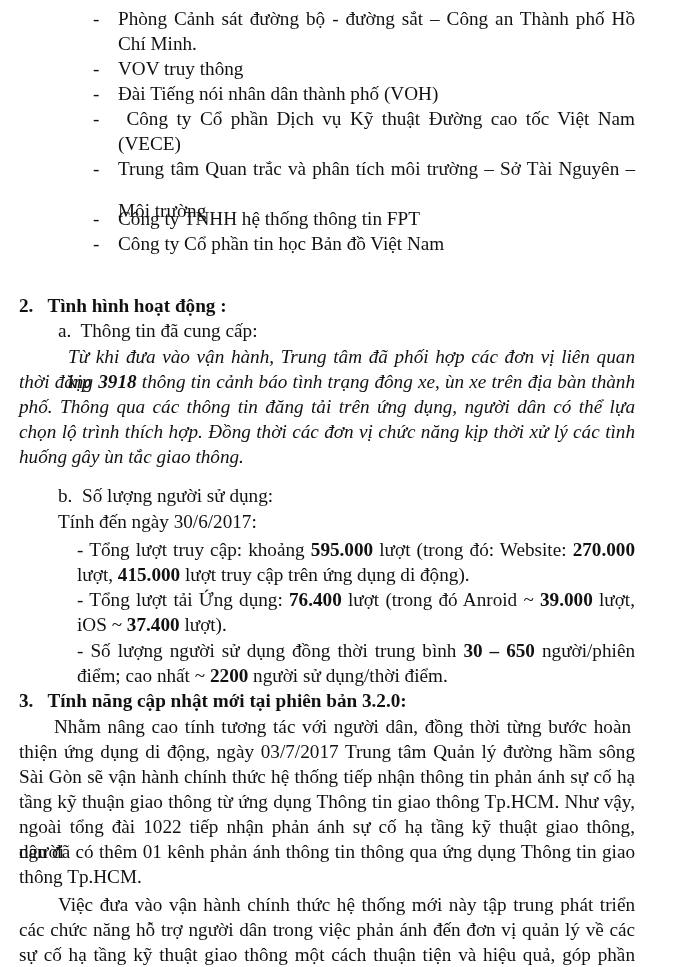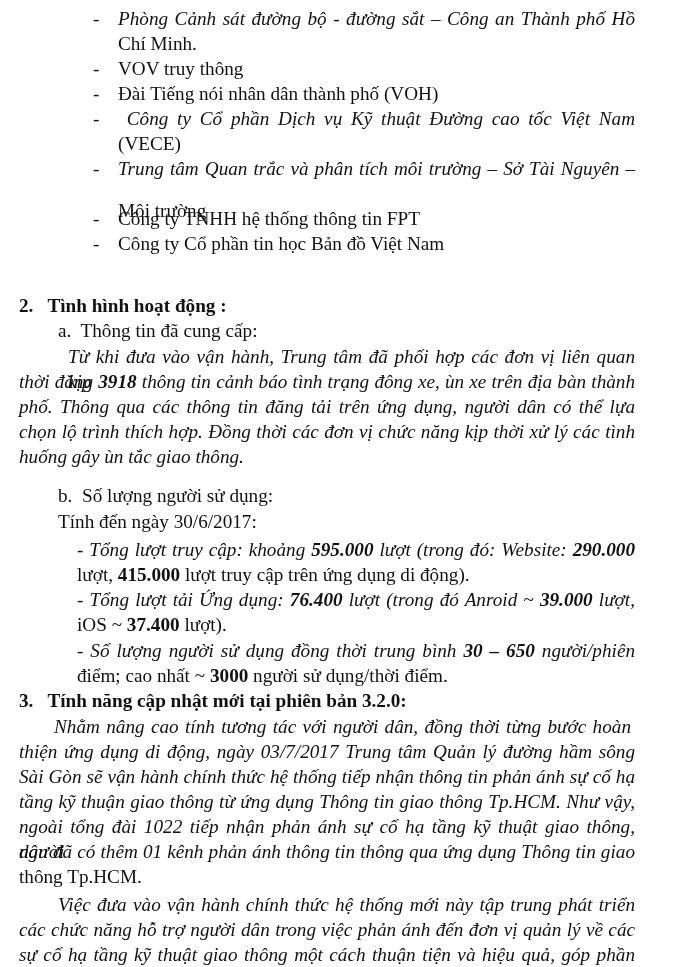--- a/index.html
+++ b/index.html
@@ -3,21 +3,21 @@
 <meta charset="utf-8">
 <style>
   html, body { margin: 0; padding: 0; background: #ffffff; }
   body {
     width: 679px; height: 967px; overflow: hidden; position: relative;
     font-family: "Liberation Serif", "DejaVu Serif", serif;
     color: #111111; font-size: 19.2px;
   }
   .page { position: absolute; left: 0; top: 0; width: 679px; }
   .ln { position: absolute; white-space: nowrap; line-height: 25px; }
-  .just { text-align: justify; text-align-last: justify; white-space: normal; font-style: italic; }
+  .just { text-align: justify; text-align-last: justify; white-space: normal; }
   .bullet { position: absolute; left: 93px; }
   .b { font-weight: bold; }
   .i { font-style: italic; }
 </style>
 </head>
 <body>
 
 <div class="page">
 
   <div>
@@ -54,28 +54,28 @@
     <div class="ln just" style="left:19px; top:369px; width:616px"><span style="white-space:pre">thời đăng </span><span class="b">3918</span><span style="white-space:pre"> thông tin cảnh báo tình trạng đông xe, ùn xe trên địa bàn thành</span></div>
     <div class="ln just" style="left:19px; top:394px; width:616px">phố. Thông qua các thông tin đăng tải trên ứng dụng, người dân có thể lựa</div>
     <div class="ln just" style="left:19px; top:419px; width:616px">chọn lộ trình thích hợp. Đồng thời các đơn vị chức năng kịp thời xử lý các tình</div>
     <div class="ln" style="left:19px; top:444px">huống gây ùn tắc giao thông.</div>
   </div>
 
   <div class="ln" style="left:58px; top:483px; white-space:pre">b.  Số lượng người sử dụng:</div>
   <div class="ln" style="left:58px; top:509px">Tính đến ngày 30/6/2017:</div>
 
   <div>
-    <div class="ln just" style="left:77px; top:537px; width:558px"><span style="white-space:pre">- Tổng lượt truy cập: khoảng </span><span class="b">595.000</span><span style="white-space:pre"> lượt (trong đó: Website: </span><span class="b">290.000</span></div>
+    <div class="ln just" style="left:77px; top:537px; width:558px"><span style="white-space:pre">- Tổng lượt truy cập: khoảng </span><span class="b">595.000</span><span style="white-space:pre"> lượt (trong đó: Website: </span><span class="b">270.000</span></div>
     <div class="ln" style="left:77px; top:562px"><span style="white-space:pre">lượt, </span><span class="b">415.000</span><span style="white-space:pre"> lượt truy cập trên ứng dụng di động).</span></div>
 
     <div class="ln just" style="left:77px; top:587px; width:558px"><span style="white-space:pre">- Tổng lượt tải Ứng dụng: </span><span class="b">76.400</span><span style="white-space:pre"> lượt (trong đó Anroid ~ </span><span class="b">39.000</span><span style="white-space:pre"> lượt,</span></div>
     <div class="ln" style="left:77px; top:612px"><span style="white-space:pre">iOS ~ </span><span class="b">37.400</span><span style="white-space:pre"> lượt).</span></div>
 
     <div class="ln just" style="left:77px; top:638px; width:558px"><span style="white-space:pre">- Số lượng người sử dụng đồng thời trung bình </span><span class="b">30 – 650</span><span style="white-space:pre"> người/phiên</span></div>
-    <div class="ln" style="left:77px; top:663px"><span style="white-space:pre">điểm; cao nhất ~ </span><span class="b">3000</span><span style="white-space:pre"> người sử dụng/thời điểm.</span></div>
+    <div class="ln" style="left:77px; top:663px"><span style="white-space:pre">điểm; cao nhất ~ </span><span class="b">2200</span><span style="white-space:pre"> người sử dụng/thời điểm.</span></div>
   </div>
 
   <div class="ln b" style="left:19px; top:688px; white-space:pre">3.   Tính năng cập nhật mới tại phiên bản 3.2.0:</div>
 
   <div>
     <div class="ln just" style="left:54px; top:714px; width:577px">Nhằm nâng cao tính tương tác với người dân, đồng thời từng bước hoàn</div>
     <div class="ln just" style="left:19px; top:739px; width:616px">thiện ứng dụng di động, ngày 03/7/2017 Trung tâm Quản lý đường hầm sông</div>
     <div class="ln just" style="left:19px; top:764px; width:616px">Sài Gòn sẽ vận hành chính thức hệ thống tiếp nhận thông tin phản ánh sự cố hạ</div>
     <div class="ln just" style="left:19px; top:789px; width:616px">tầng kỹ thuận giao thông từ ứng dụng Thông tin giao thông Tp.HCM. Như vậy,</div>
     <div class="ln just" style="left:19px; top:814px; width:616px">ngoài tổng đài 1022 tiếp nhận phản ánh sự cố hạ tầng kỹ thuật giao thông, người</div>

